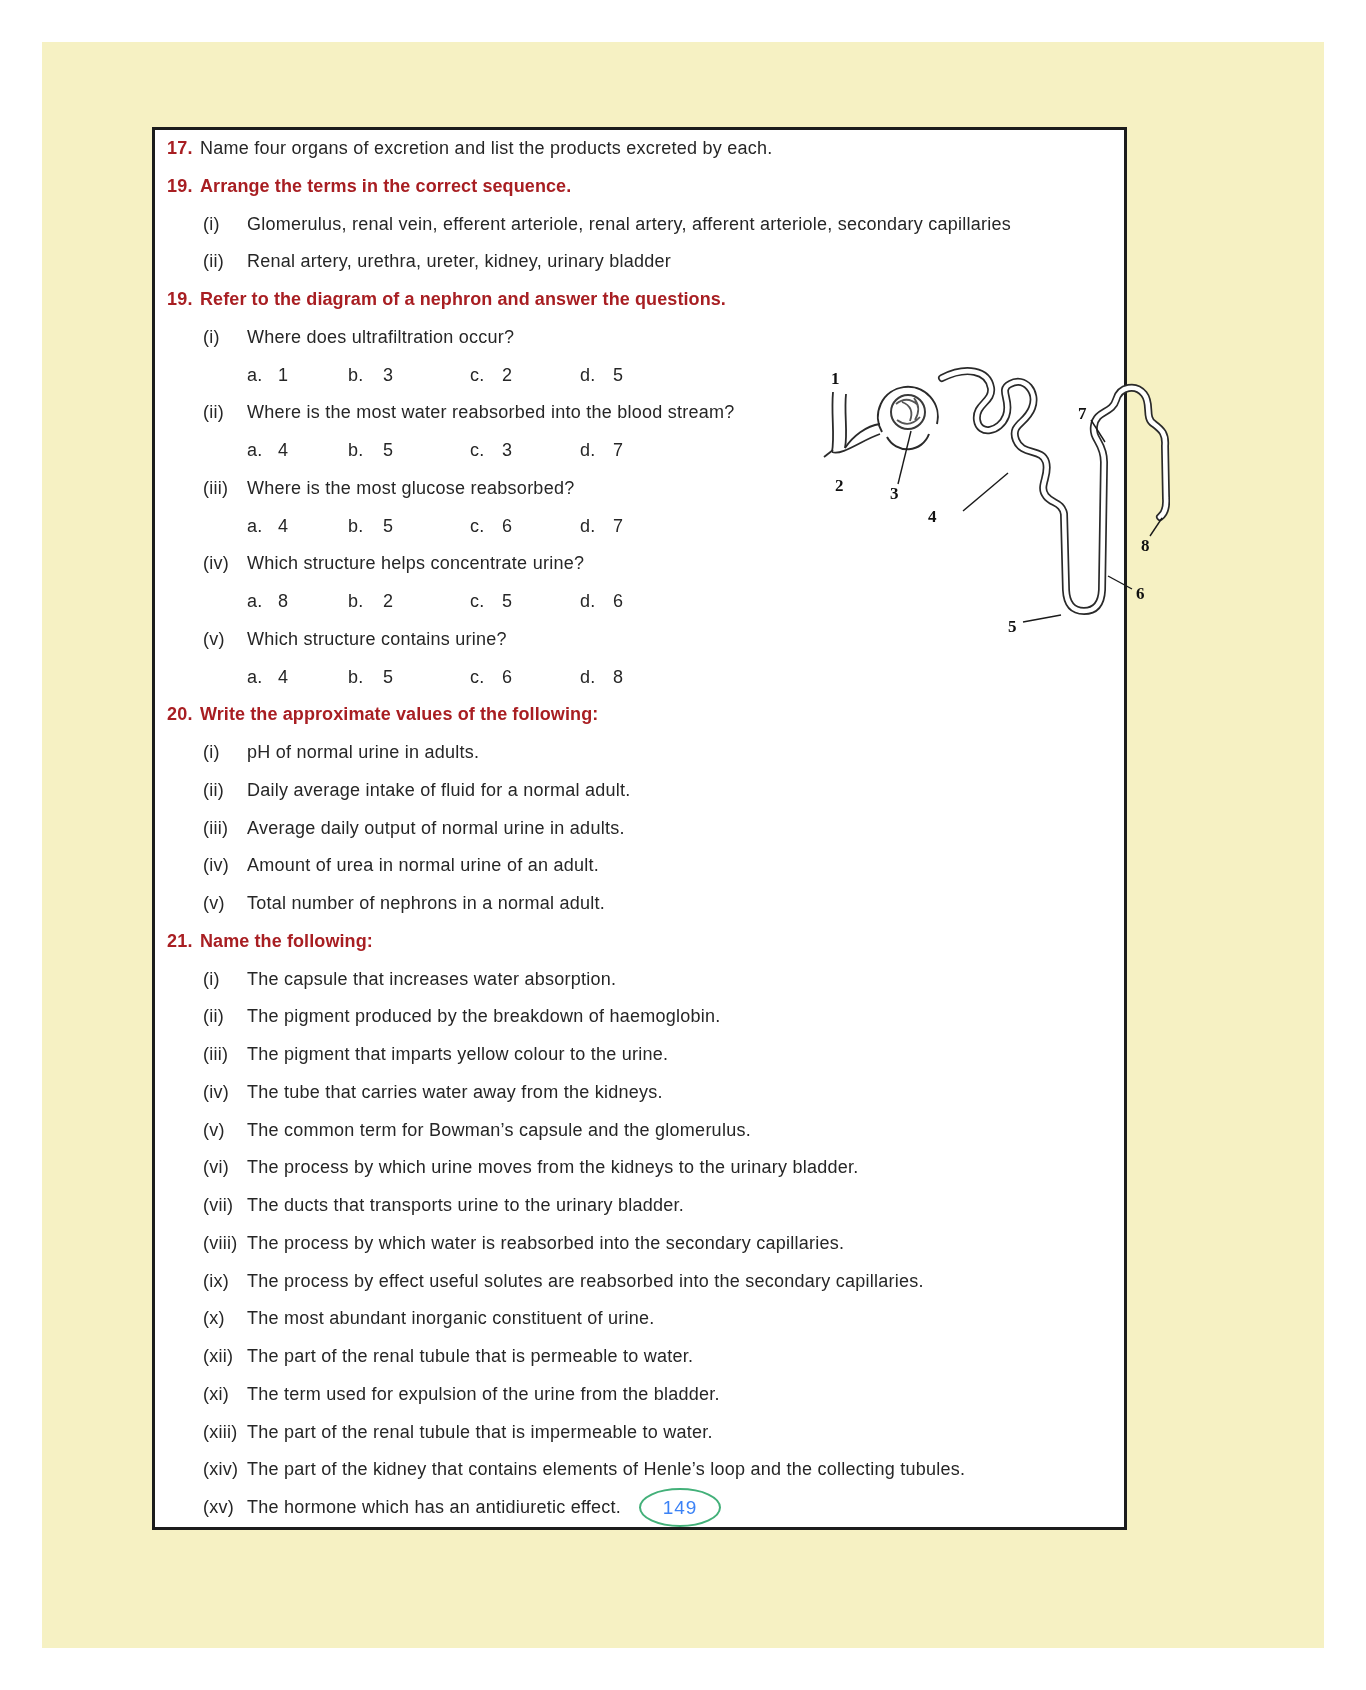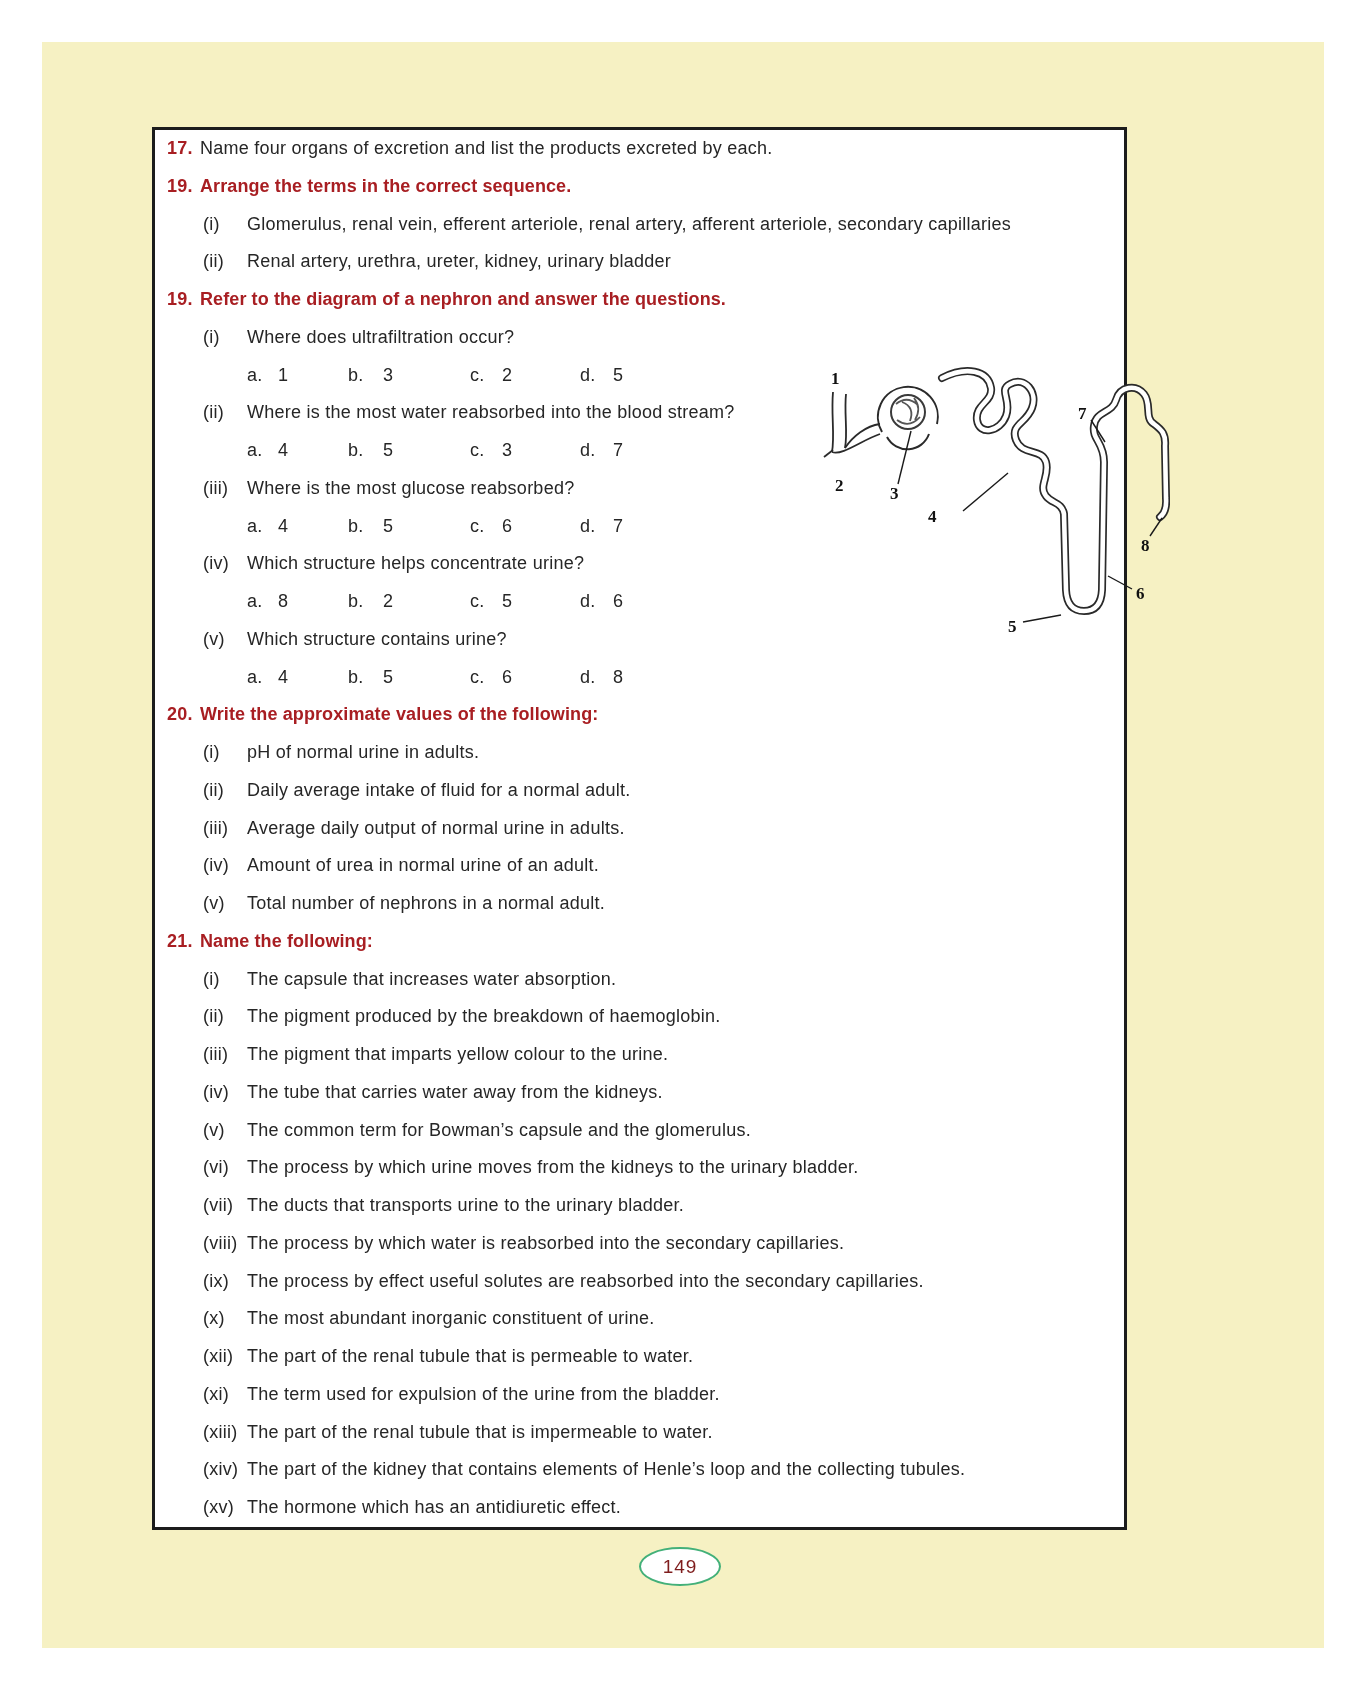--- a/index.html
+++ b/index.html
@@ -16,24 +16,24 @@
   .qtext{left:45px;}
   .qtext.red{color:#a81e22;font-weight:bold;letter-spacing:0.1px;}
   .slabel{left:48px;}
   .stext{left:92px;}
   .olabel.o0{left:92px}  .oval.o0{left:123px}
   .olabel.o1{left:193px} .oval.o1{left:228px}
   .olabel.o2{left:315px} .oval.o2{left:347px}
   .olabel.o3{left:425px} .oval.o3{left:458px}
   #nephron{position:absolute;left:770px;top:340px;width:400px;height:300px;}
   #nephron text{font-family:"Liberation Serif",serif;font-weight:bold;font-size:17px;fill:#111;}
-  #page-badge{position:absolute;left:639px;top:1547px;width:82px;height:39px;background:#ffffff;
+  #page-badge{position:absolute;left:639px;top:1488px;width:82px;height:39px;background:#ffffff;
       border:2px solid #43b079;border-radius:50%;box-sizing:border-box;
       display:flex;align-items:center;justify-content:center;
-      font-size:19px;letter-spacing:1px;color:#7f1d1d;}
+      font-size:19px;letter-spacing:1px;color:#3b82f6;}
 </style>
 </head>
 <body>
 
 <div id="canvas">
   <div id="cream"></div>
 
   <div id="qbox">
     <div id="rows">
         <div class="row question">

